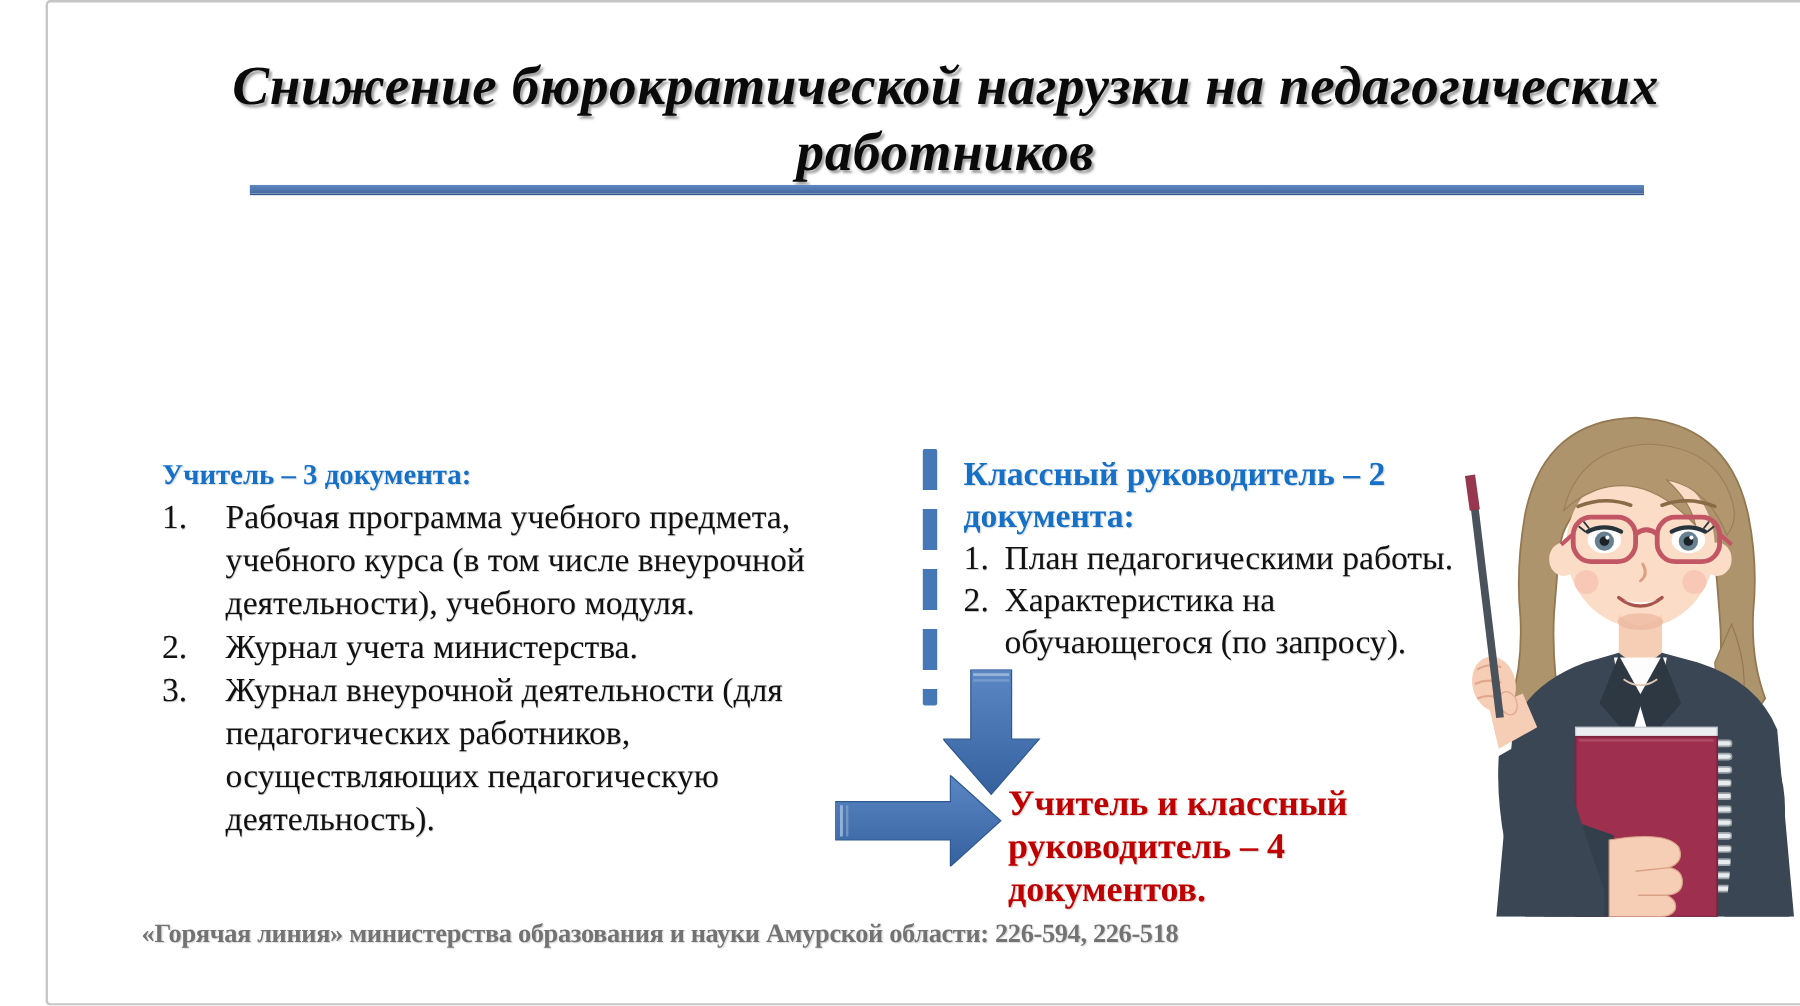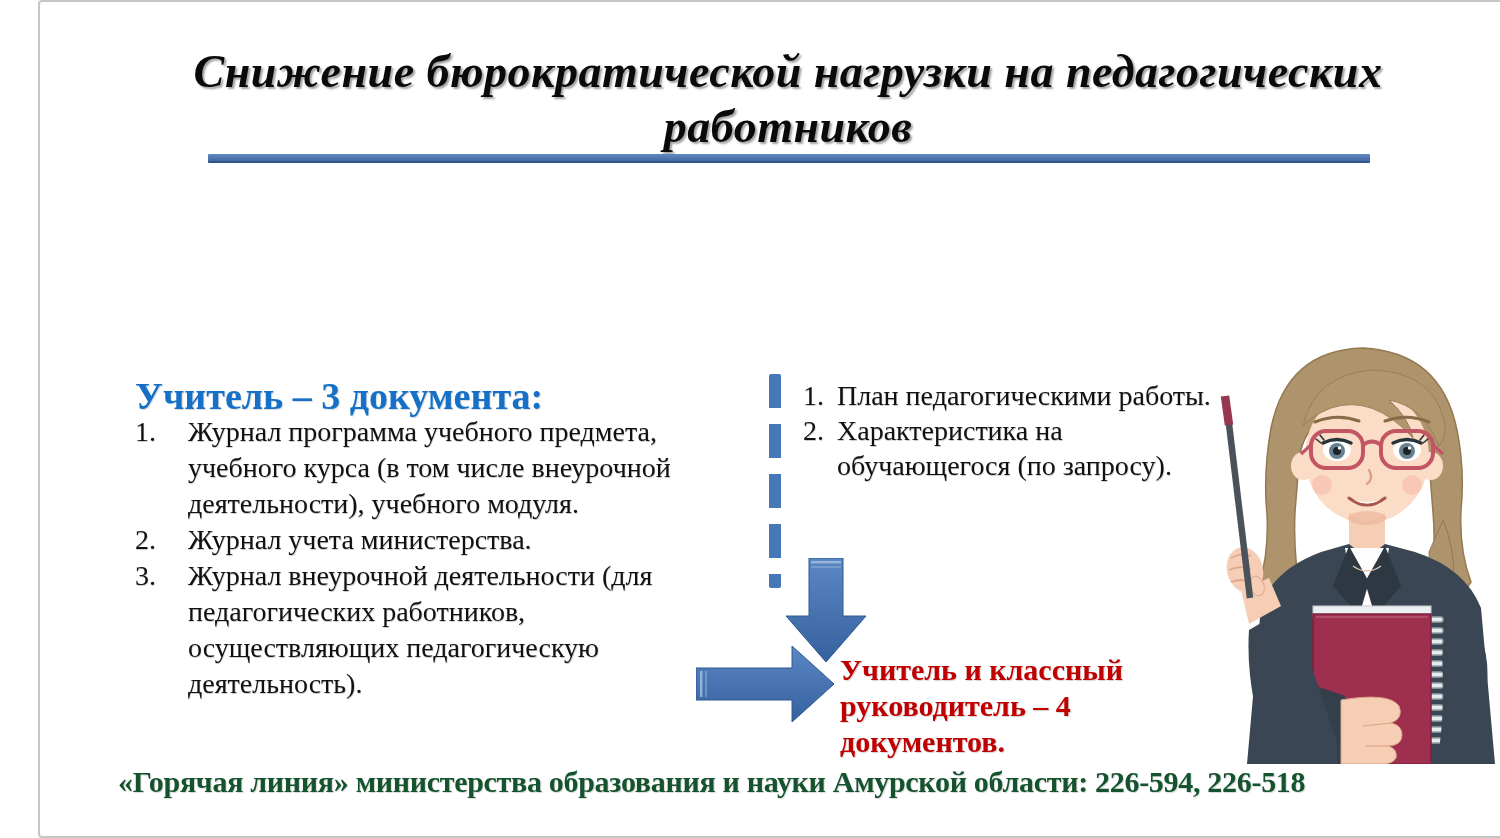--- a/index.html
+++ b/index.html
@@ -22,80 +22,82 @@
   .decree{
     position:absolute;left:40px;right:40px;top:221px;text-align:center;
     font-weight:bold;font-size:28px;line-height:38px;color:#c00000;
     white-space:pre-line;letter-spacing:-0.2px;
     text-shadow:1px 1px 1px rgba(160,160,160,.5);
   }
   .col{position:absolute;font-size:28px;}
   .col h2{margin:0;font-weight:bold;color:#1570c8;white-space:pre-line;
     text-shadow:1px 1px 1px rgba(160,160,160,.4);}
   .col-left{left:95px;top:376px;width:595px;line-height:36px;}
-  .col-left h2{font-size:38px;line-height:36px;}
+  .col-left h2{font-size:24px;line-height:36px;}
   .col-right{left:763px;top:376px;width:420px;line-height:35px;}
   .col-right h2{font-size:28px;line-height:35px;}
   .li{display:flex;align-items:flex-start;}
   .col-left .num{flex:0 0 53px;}
   .col-right .num{flex:0 0 34px;}
   .txt{white-space:pre-line;flex:1 1 auto;}
   .li,.txt,.num{text-shadow:0.6px 0.6px 0.5px rgba(130,130,130,.4);}
   .dash-line{
     position:absolute;left:729px;top:372px;width:12px;height:214px;border-radius:2px;
     background:repeating-linear-gradient(180deg,#4678b8 0 34px,transparent 34px 50px);
   }
   .arrow-down{position:absolute;left:746px;top:556px;}
   .arrow-right{position:absolute;left:656px;top:644px;}
   .summary{
     position:absolute;left:800px;top:650px;width:400px;
     color:#c00000;font-weight:bold;font-size:30px;line-height:36px;
     white-space:pre-line;text-shadow:1px 1px 1px rgba(160,160,160,.45);
   }
   .hotline{
     position:absolute;left:78px;top:763px;white-space:nowrap;
-    color:#14532d;font-weight:bold;font-size:30px;letter-spacing:-0.3px;
+    color:#737373;font-weight:bold;font-size:22px;letter-spacing:-0.3px;
     text-shadow:1px 1px 1px rgba(160,160,160,.4);
   }
   .teacher{position:absolute;left:1163px;top:342px;width:310px;height:420px;}
 </style>
 </head>
 <body>
 
 <div class="slide">
 
   <h1 class="title">Снижение бюрократической нагрузки на педагогических
 работников</h1>
   <div class="title-underline"></div>
 
 
   <section class="col col-left">
     <h2>Учитель – 3 документа:</h2>
     <div class="li">
       <span class="num">1.</span>
-      <span class="txt">Журнал программа учебного предмета,
+      <span class="txt">Рабочая программа учебного предмета,
 учебного курса (в том числе внеурочной
 деятельности), учебного модуля.</span>
     </div>
     <div class="li">
       <span class="num">2.</span>
       <span class="txt">Журнал учета министерства.</span>
     </div>
     <div class="li">
       <span class="num">3.</span>
       <span class="txt">Журнал внеурочной деятельности (для
 педагогических работников,
 осуществляющих педагогическую
 деятельность).</span>
     </div>
   </section>
 
   <div class="dash-line"></div>
 
   <section class="col col-right">
+    <h2>Классный руководитель – 2
+документа:</h2>
     <div class="li">
       <span class="num">1.</span>
       <span class="txt">План педагогическими работы.</span>
     </div>
     <div class="li">
       <span class="num">2.</span>
       <span class="txt">Характеристика на
 обучающегося (по запросу).</span>
     </div>
   </section>

